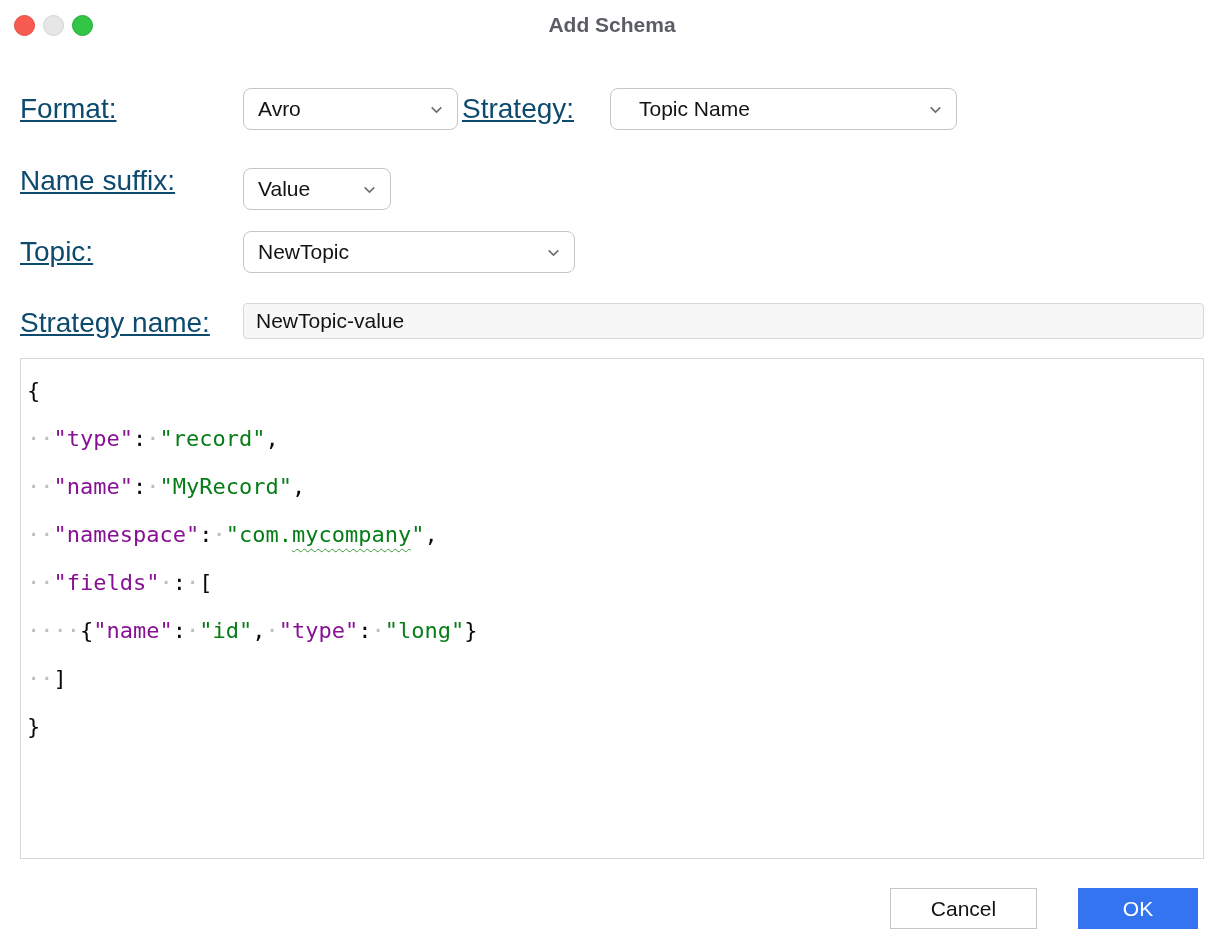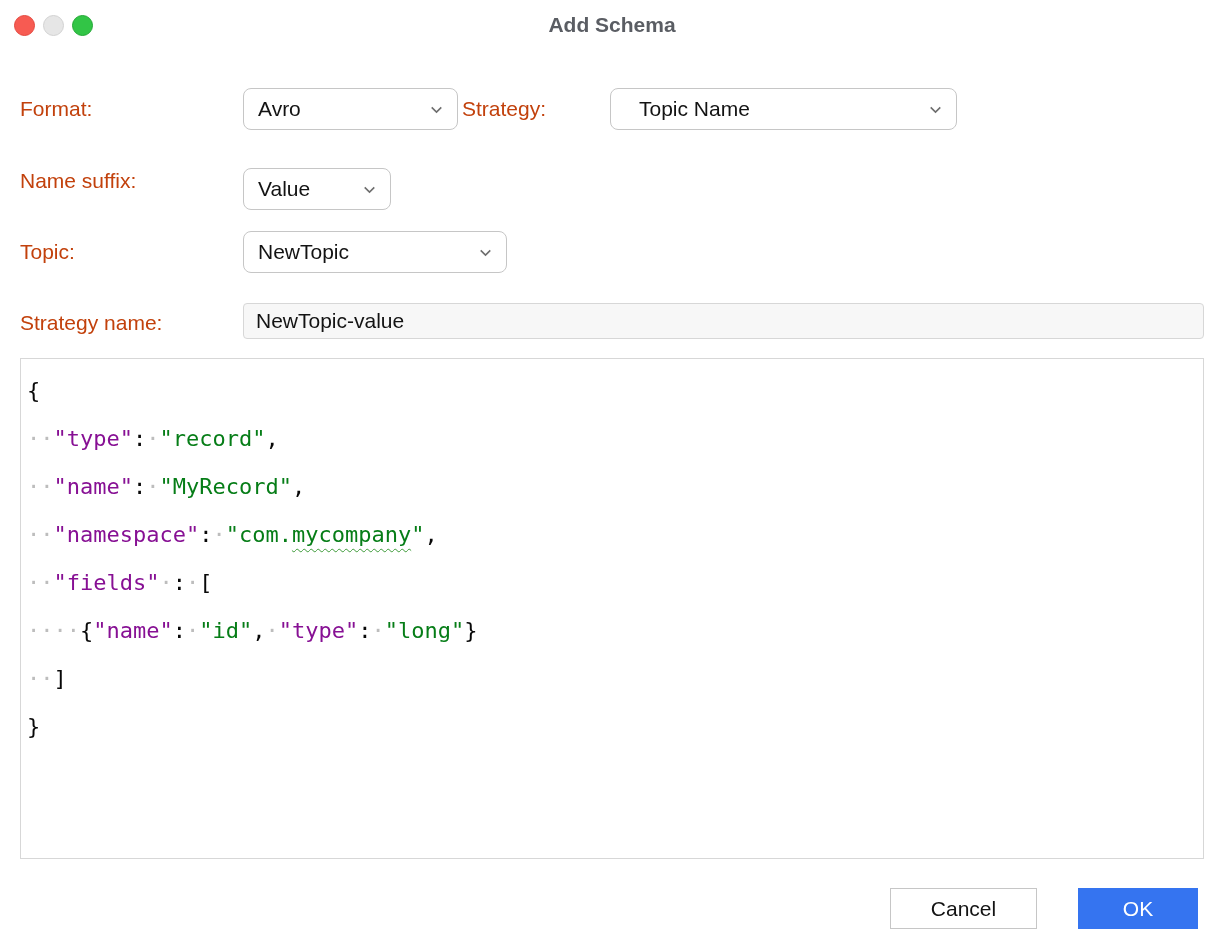--- a/index.html
+++ b/index.html
@@ -20,21 +20,21 @@
   .light.min   { background: #E6E6E6; border: 1px solid #D2D2D2; }
   .light.zoom  { background: #32C546; border: 1px solid #23A835; }
   .title {
     position: absolute; top: 13px; left: 0; right: 0;
     text-align: center; font-size: 21px; font-weight: 700; color: #5A5D63;
   }
 
   
   .label {
     position: absolute; height: 42px; display: flex; align-items: center;
-    font-size: 21px; color: #c2410c;
+    font-size: 28px; color: #0c4a6e; text-decoration: underline;
   }
   .select {
     position: absolute; height: 42px; background: #FFFFFF;
     border: 1px solid #C6C6C6; border-radius: 8px;
     display: flex; align-items: center; justify-content: space-between;
     padding: 0 12px 0 14px; font-size: 21px; color: #131313; cursor: default;
   }
   .select .chev { display: flex; align-items: center; margin-left: 10px; }
   .readonly-field {
     position: absolute; height: 36px; background: #F7F7F7;
@@ -109,21 +109,21 @@
   <div class="select" style="left:243px; top:168px; width:148px;">
     <span>Value</span>
     <span class="chev">
       <svg width="17" height="17" viewBox="0 0 16 16">
           <path d="M3.5 6l4.5 4.5L12.5 6" fill="none" stroke="#6E6E6E" stroke-width="1.5"></path>
         </svg>
     </span>
   </div>
 
   <div class="label" style="left:20px; top:231px;">Topic:</div>
-  <div class="select" style="left:243px; top:231px; width:264px;">
+  <div class="select" style="left:243px; top:231px; width:332px;">
     <span>NewTopic</span>
     <span class="chev">
       <svg width="17" height="17" viewBox="0 0 16 16">
           <path d="M3.5 6l4.5 4.5L12.5 6" fill="none" stroke="#6E6E6E" stroke-width="1.5"></path>
         </svg>
     </span>
   </div>
 
   <div class="label" style="left:20px; top:303px; height:40px;">Strategy name:</div>
   <div class="readonly-field" style="left:243px; top:303px; width:961px;">

